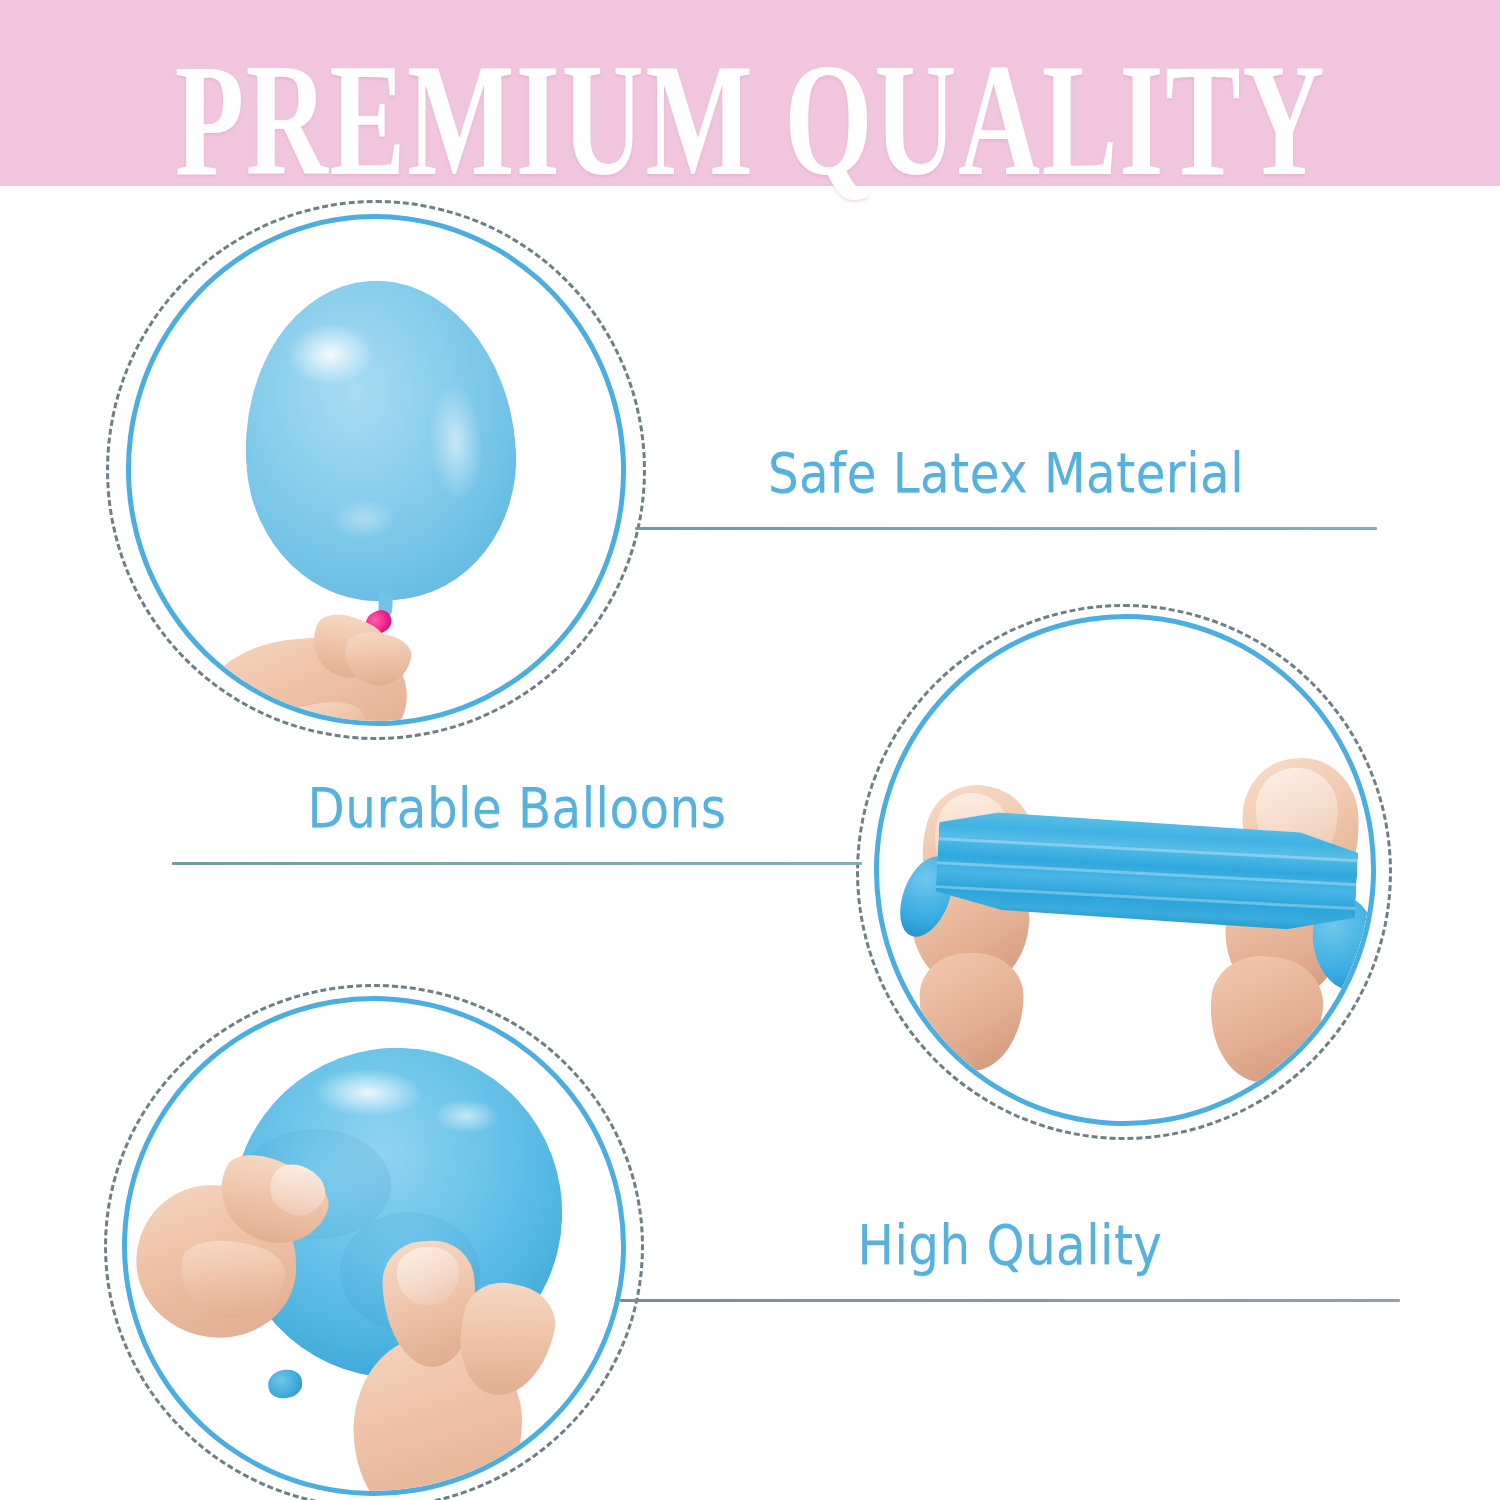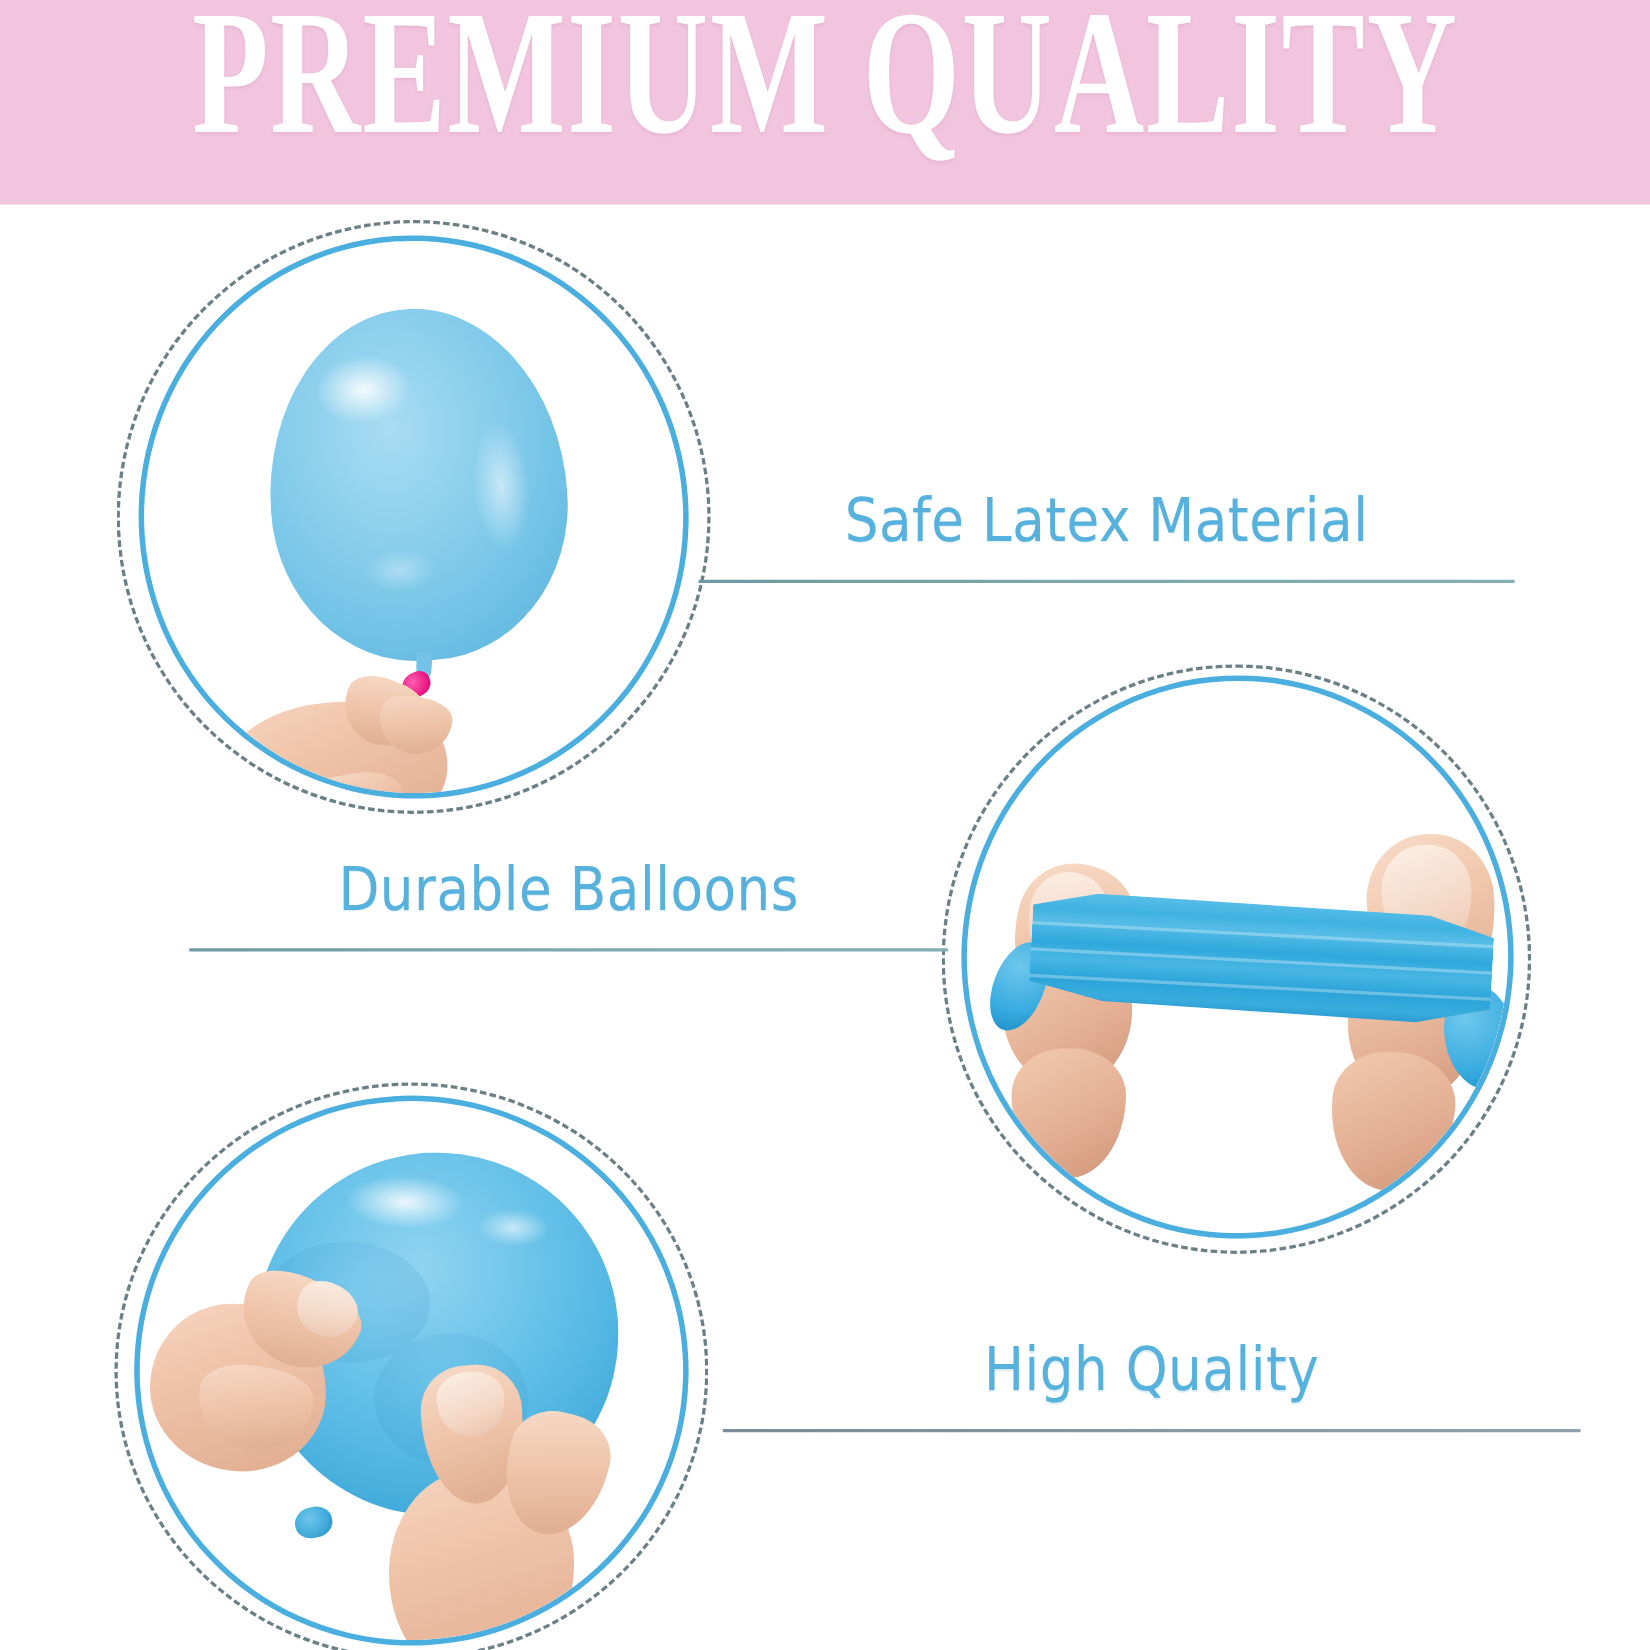--- a/index.html
+++ b/index.html
@@ -17,21 +17,21 @@
 
   
   .header-banner {
     position: absolute;
     left: 0;
     top: 0;
     width: 1500px;
     height: 186px;
     background: #f2c5de;
     display: flex;
-    align-items: flex-start;
+    align-items: flex-end;
     justify-content: center;
   }
   .header-title {
     font-family: "Liberation Serif", "DejaVu Serif", serif;
     color: #ffffff;
     font-size: 132px;
     line-height: 1;
     font-weight: 700;
     letter-spacing: 2px;
     transform: scaleX(0.86) scaleY(1.22);
@@ -288,21 +288,21 @@
   }
   .feature-rule {
     height: 3px;
     background: linear-gradient(90deg, #6e9aa3 0%, #7fa8ae 50%, #84aeb4 100%);
     margin-top: 26px;
     border-radius: 1px;
   }
 
   #label-safe-latex       { left: 635px; top: 446px;  width: 742px; }
   #label-durable-balloons { left: 172px; top: 781px;  width: 690px; }
-  #label-high-quality     { left: 657px; top: 1218px; width: 780px; }
+  #label-high-quality     { left: 620px; top: 1218px; width: 780px; }
   #label-high-quality .feature-rule {
     background: linear-gradient(90deg, #7b8b96 0%, #8798a2 50%, #8fa0aa 100%);
   }
 </style>
 </head>
 <body>
 
 <div class="header-banner">
   <div class="header-title">PREMIUM QUALITY</div>
 </div>

